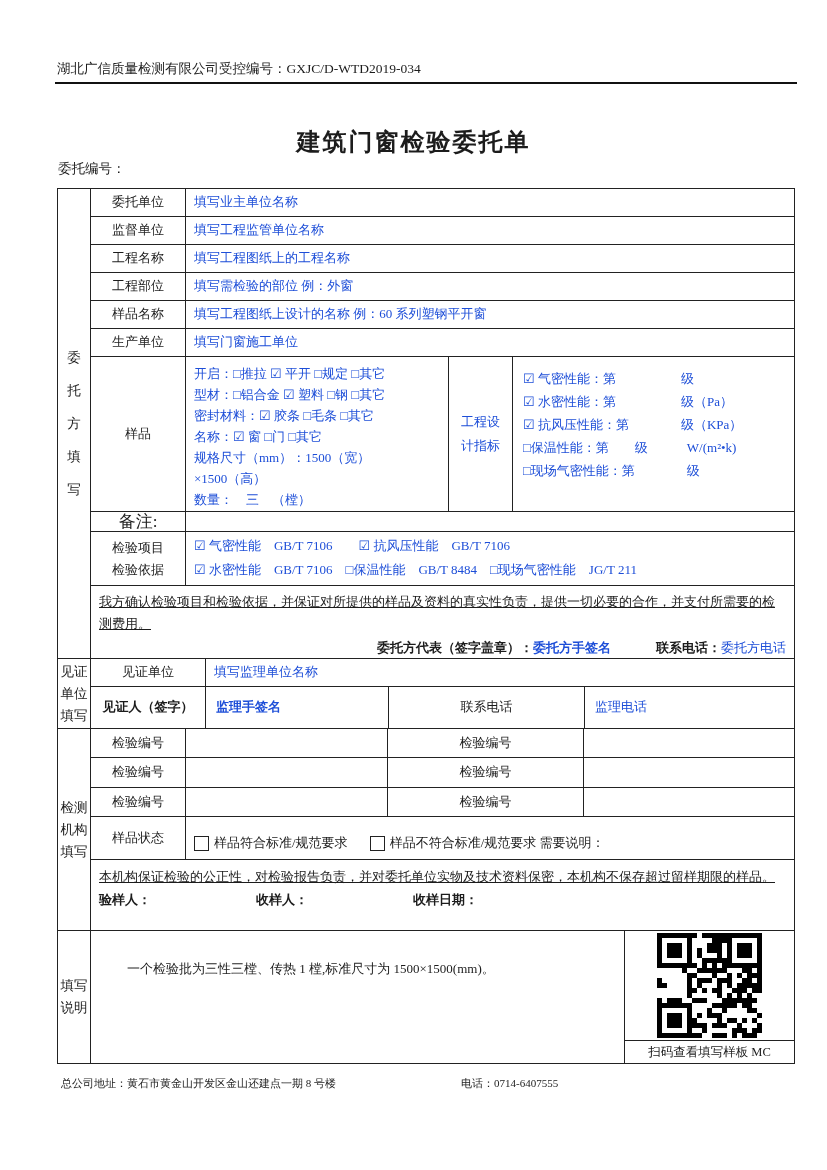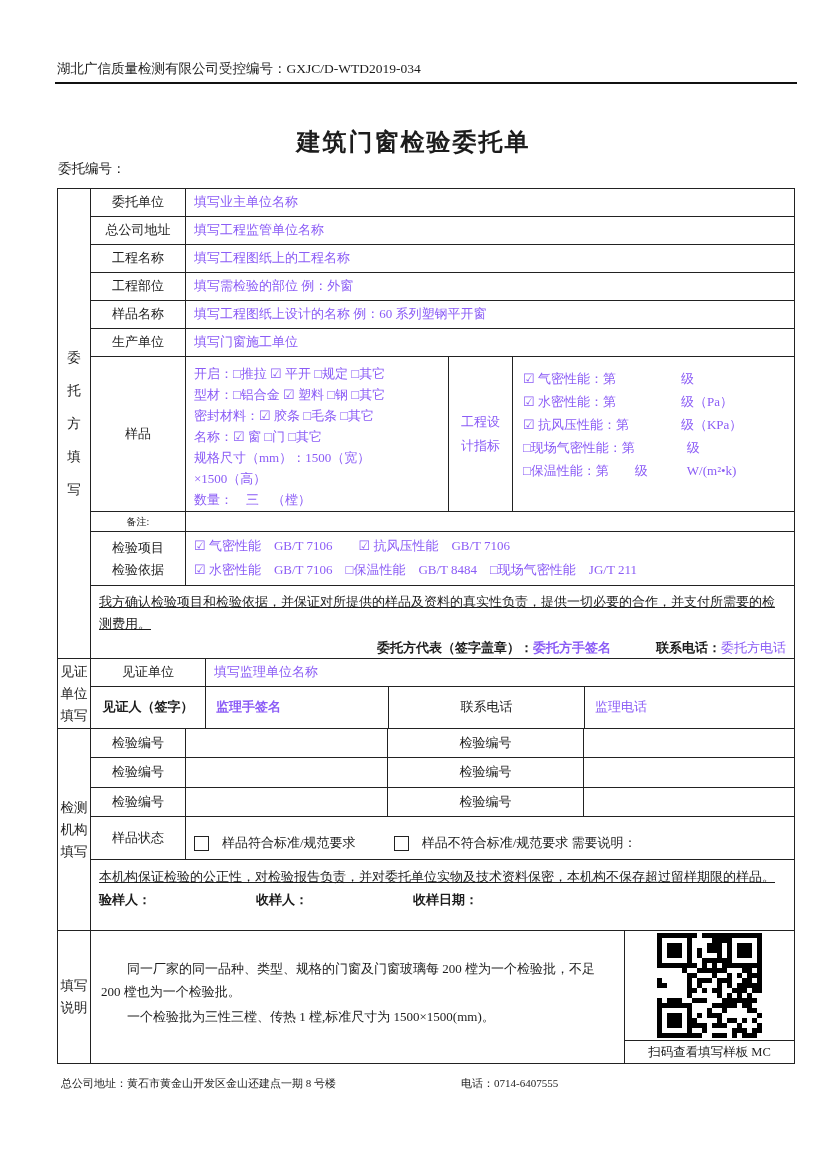--- a/index.html
+++ b/index.html
@@ -1,18 +1,18 @@
 <!DOCTYPE html>
 <html><head>
 <meta charset="utf-8">
 <style>
   html,body{margin:0;padding:0;background:#fff;}
   .page{position:relative;width:827px;height:1170px;background:#fff;overflow:hidden;
         font-family:"Liberation Serif","DejaVu Serif",serif;color:#1c1c1c;font-size:13px;}
-  .red{color:#8b5cf6;}
+  .red{color:#1d4ed8;}
   .b{font-weight:bold;}
 
   .hdr{position:absolute;top:60px;left:57px;width:738px;display:flex;justify-content:flex-start;font-size:13.5px;}
   .hdr-rule{position:absolute;top:82px;left:55px;width:742px;border-top:2px solid #111;}
   .doc-title{position:absolute;top:126px;left:0;width:827px;text-align:center;font-size:24px;font-weight:bold;letter-spacing:2px;}
   .commission-no{position:absolute;top:160px;left:58px;font-size:13.5px;}
 
   .tbl{position:absolute;top:188px;left:57px;width:738px;border:1px solid #222;box-sizing:border-box;background:#fff;}
   .sec{display:flex;border-bottom:1px solid #222;box-sizing:border-box;}
   .sec:last-child{border-bottom:none;}
@@ -37,21 +37,21 @@
   .insp-val{flex:1;padding:2px 4px 0 8px;}
   .insp-val div{line-height:24px;}
   .decl{display:flex;flex-direction:column;padding:5px 8px 3px 8px;box-sizing:border-box;}
   .decl-text{line-height:22px;text-decoration:underline;}
   .sign-line{display:flex;justify-content:flex-end;align-items:center;gap:0;line-height:24px;margin-top:1px;}
   .gap45{display:inline-block;width:45px;}
   .blank-cell{border-right:1px solid #222;box-sizing:border-box;flex:none;}
   .w202{width:202px;}.w196{width:196px;display:flex;align-items:center;justify-content:center;}
   .cell-last{flex:1;border-right:none;}
   .cb{display:inline-block;width:13px;height:13px;border:1.5px solid #222;vertical-align:-2px;margin-right:5px;background:#fff;}
-  .status-val{flex:1;display:flex;align-items:center;padding:0 8px;gap:8px;margin-top:11px;}
+  .status-val{flex:1;display:flex;align-items:center;padding:0 8px;gap:0;margin-top:11px;}
   .gap22{display:inline-block;width:22px;}
   .agency-decl{padding:6px 8px 2px 8px;display:flex;flex-direction:column;box-sizing:border-box;}
   .agency-decl .decl-text{line-height:21px;}
   .sampler-line{display:flex;line-height:23px;margin-top:1px;}
   .sampler-line span{margin-right:105px;}
   .notes-text{flex:1;padding:26px 10px 0 10px;min-width:0;box-sizing:border-box;border-right:1px solid #222;}
   .notes-text p{margin:0 0 2px 0;line-height:23px;text-indent:2em;}
   .qr-col{width:169px;flex:none;display:flex;flex-direction:column;}
   .qr-box{flex:1;display:flex;align-items:center;justify-content:center;}
   .qr-cap{height:24px;border-top:1px solid #222;box-sizing:border-box;display:flex;align-items:center;justify-content:center;font-size:12.5px;}
@@ -81,21 +81,21 @@
 托
 方
 填
 写</div>
       <div class="col">
         <div class="row h28">
           <div class="lab">委托单位</div>
           <div class="val red">填写业主单位名称</div>
         </div>
         <div class="row h28">
-          <div class="lab">总公司地址</div>
+          <div class="lab">监督单位</div>
           <div class="val red">填写工程监管单位名称</div>
         </div>
         <div class="row h28">
           <div class="lab">工程名称</div>
           <div class="val red">填写工程图纸上的工程名称</div>
         </div>
         <div class="row h28">
           <div class="lab">工程部位</div>
           <div class="val red">填写需检验的部位 例：外窗</div>
         </div>
@@ -118,27 +118,27 @@
             <div>规格尺寸（mm）：1500（宽）</div>
             <div>×1500（高）</div>
             <div>数量：　三　（樘）</div>
           </div>
           <div class="desg red">工程设
 计指标</div>
           <div class="ind red">
             <div>☑ 气密性能：第　　　　　级</div>
             <div>☑ 水密性能：第　　　　　级（Pa）</div>
             <div>☑ 抗风压性能：第　　　　级（KPa）</div>
+            <div>□保温性能：第　　级　　　W/(m²•k)</div>
             <div>□现场气密性能：第　　　　级</div>
-            <div>□保温性能：第　　级　　　W/(m²•k)</div>
           </div>
         </div>
 
         <div class="row h20">
-          <div class="lab" style="font-size:10px;">备注:</div>
+          <div class="lab" style="font-size:17px;">备注:</div>
           <div class="val"></div>
         </div>
 
         <div class="row" style="height:54px;">
           <div class="lab" style="line-height:22px;">检验项目
 检验依据</div>
           <div class="insp-val red">
             <div>☑ 气密性能　GB/T 7106　　☑ 抗风压性能　GB/T 7106</div>
             <div>☑ 水密性能　GB/T 7106　□保温性能　GB/T 8484　□现场气密性能　JG/T 211</div>
           </div>
@@ -216,21 +216,20 @@
             <span>收样日期：</span>
           </div>
         </div>
       </div>
     </div>
 
     <div class="sec" style="height:132px;">
       <div class="sidebar sb-c">填写
 说明</div>
       <div class="notes-text">
-        <p>同一厂家的同一品种、类型、规格的门窗及门窗玻璃每 200 樘为一个检验批，不足 200 樘也为一个检验批。</p>
         <p>一个检验批为三性三樘、传热 1 樘,标准尺寸为 1500×1500(mm)。</p>
       </div>
       <div class="qr-col">
         <div class="qr-box">
             <svg width="109" height="109" viewBox="0 0 109 109" fill="#000">
               <rect width="109" height="109" fill="#fff"></rect>
               <rect x="2" y="2" width="5" height="5"></rect>
               <rect x="7" y="2" width="5" height="5"></rect>
               <rect x="12" y="2" width="5" height="5"></rect>
               <rect x="17" y="2" width="5" height="5"></rect>

